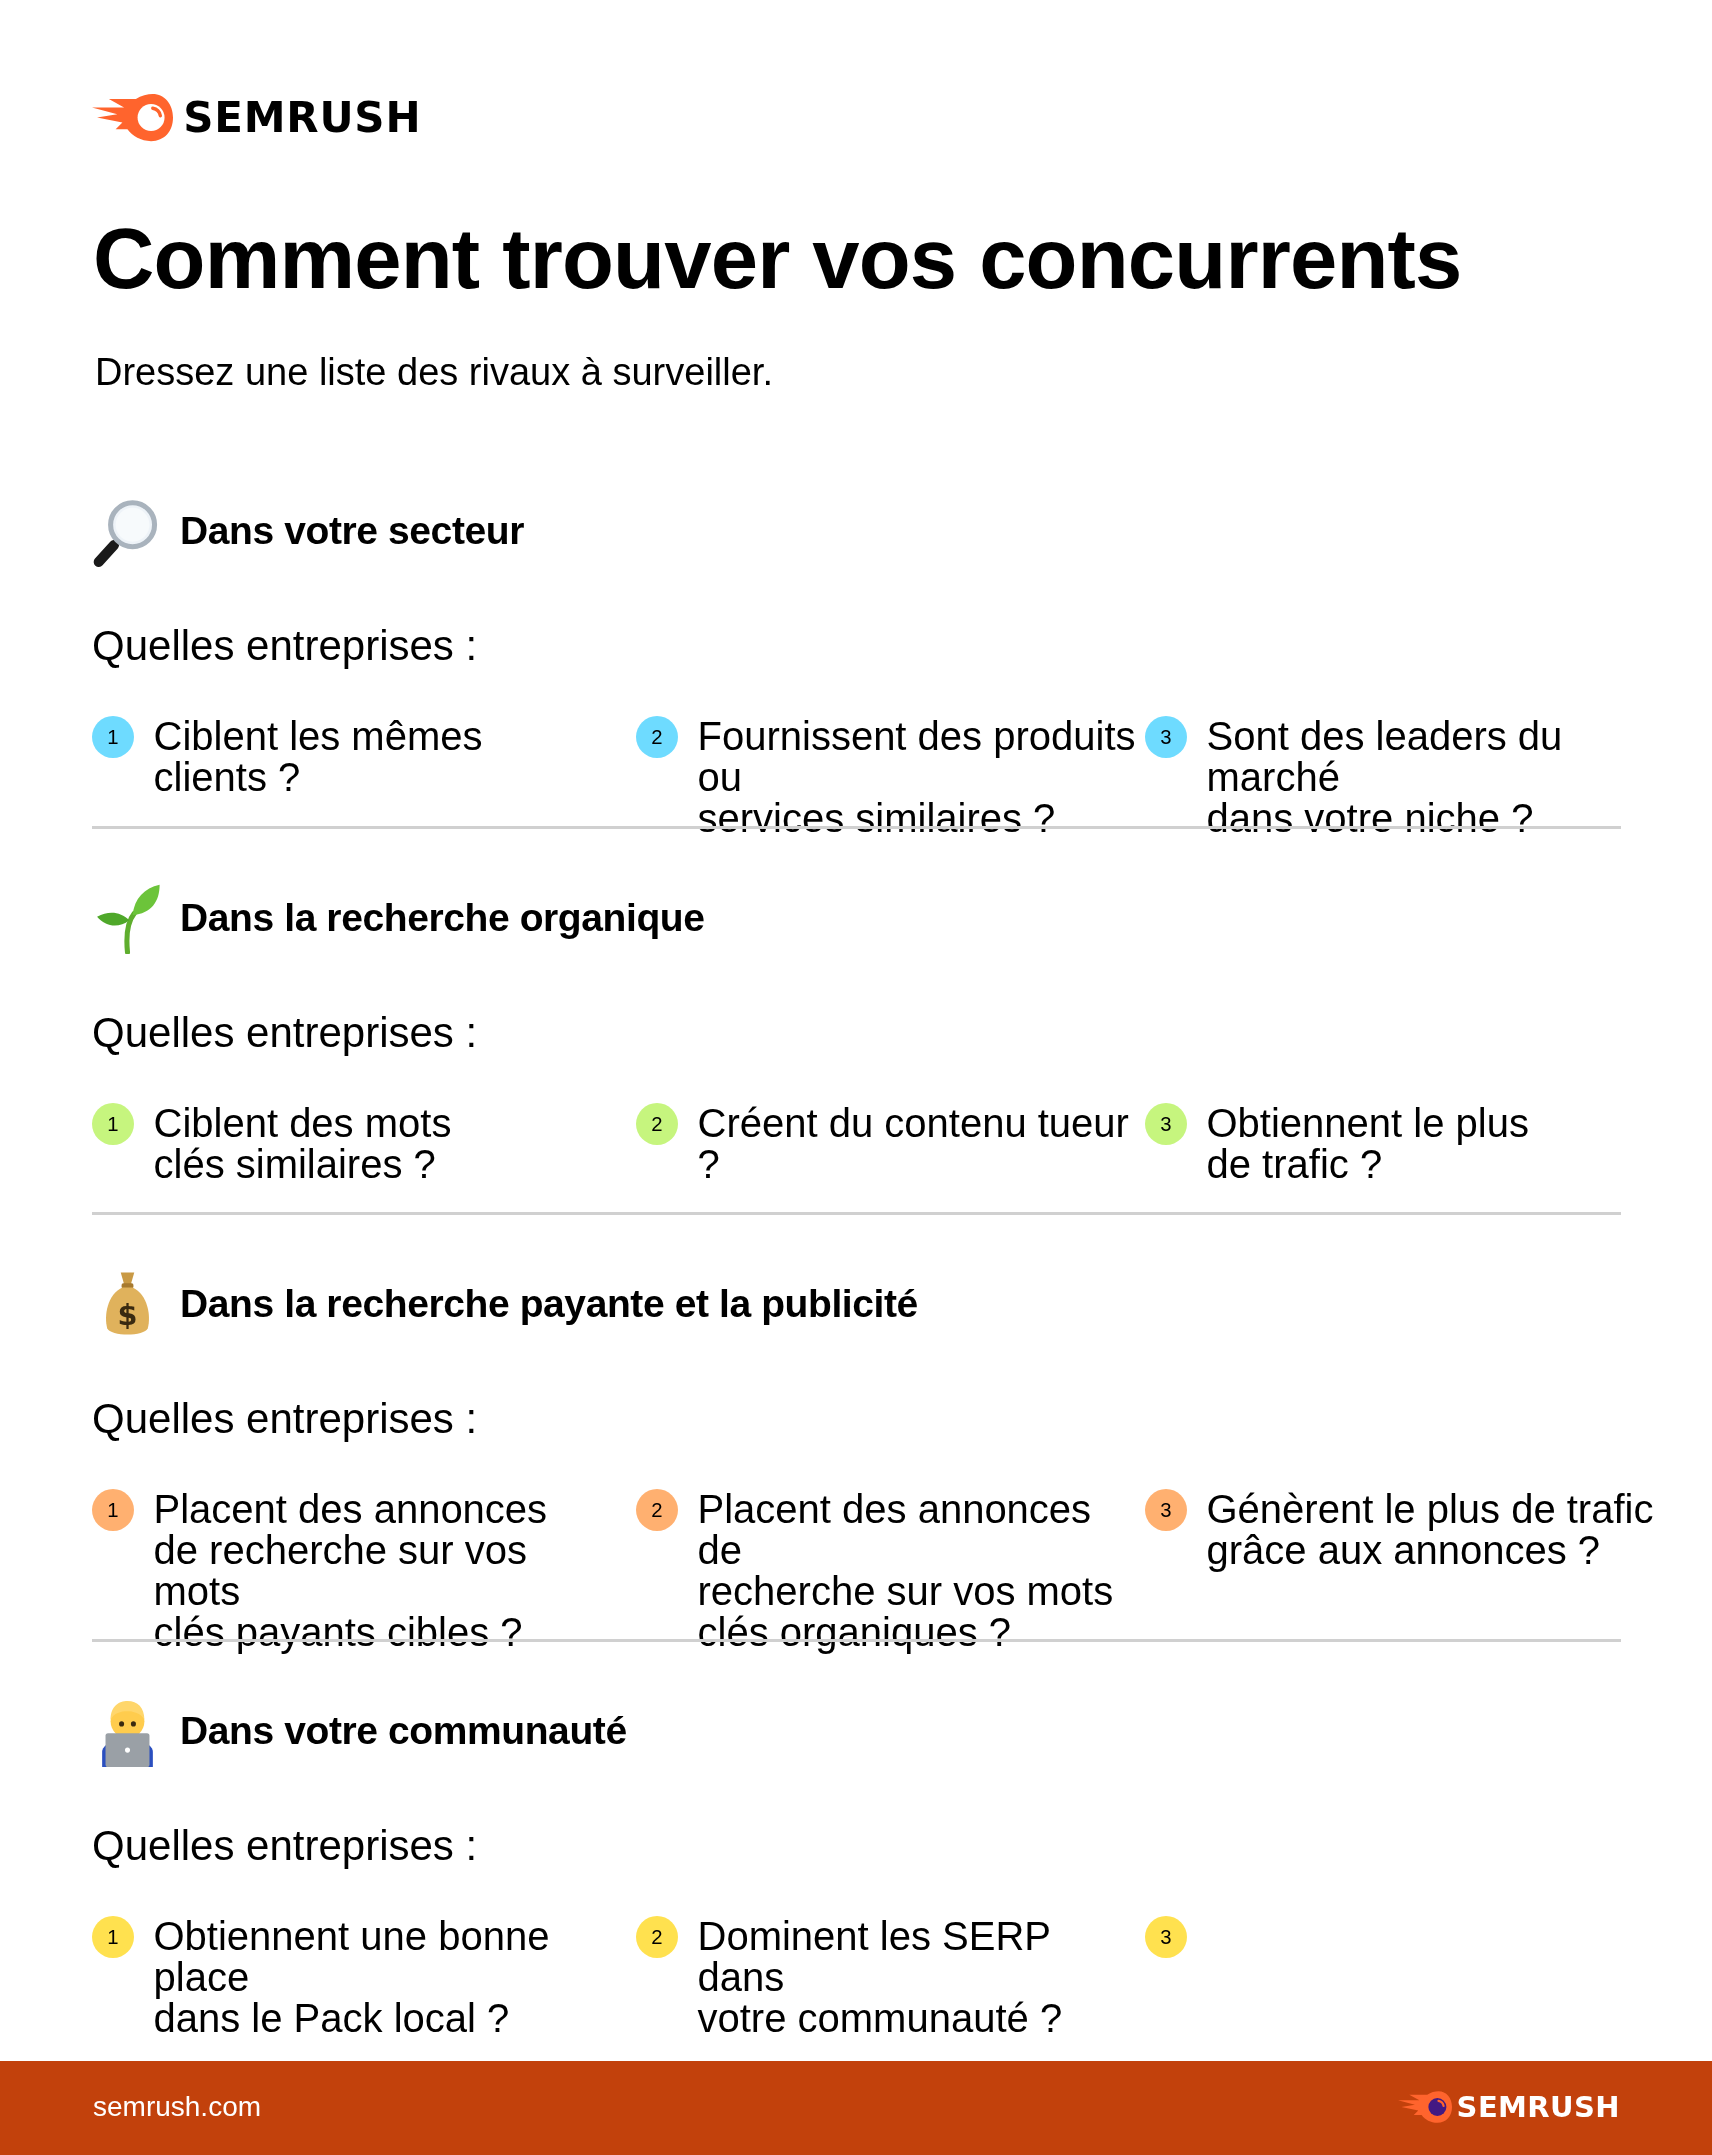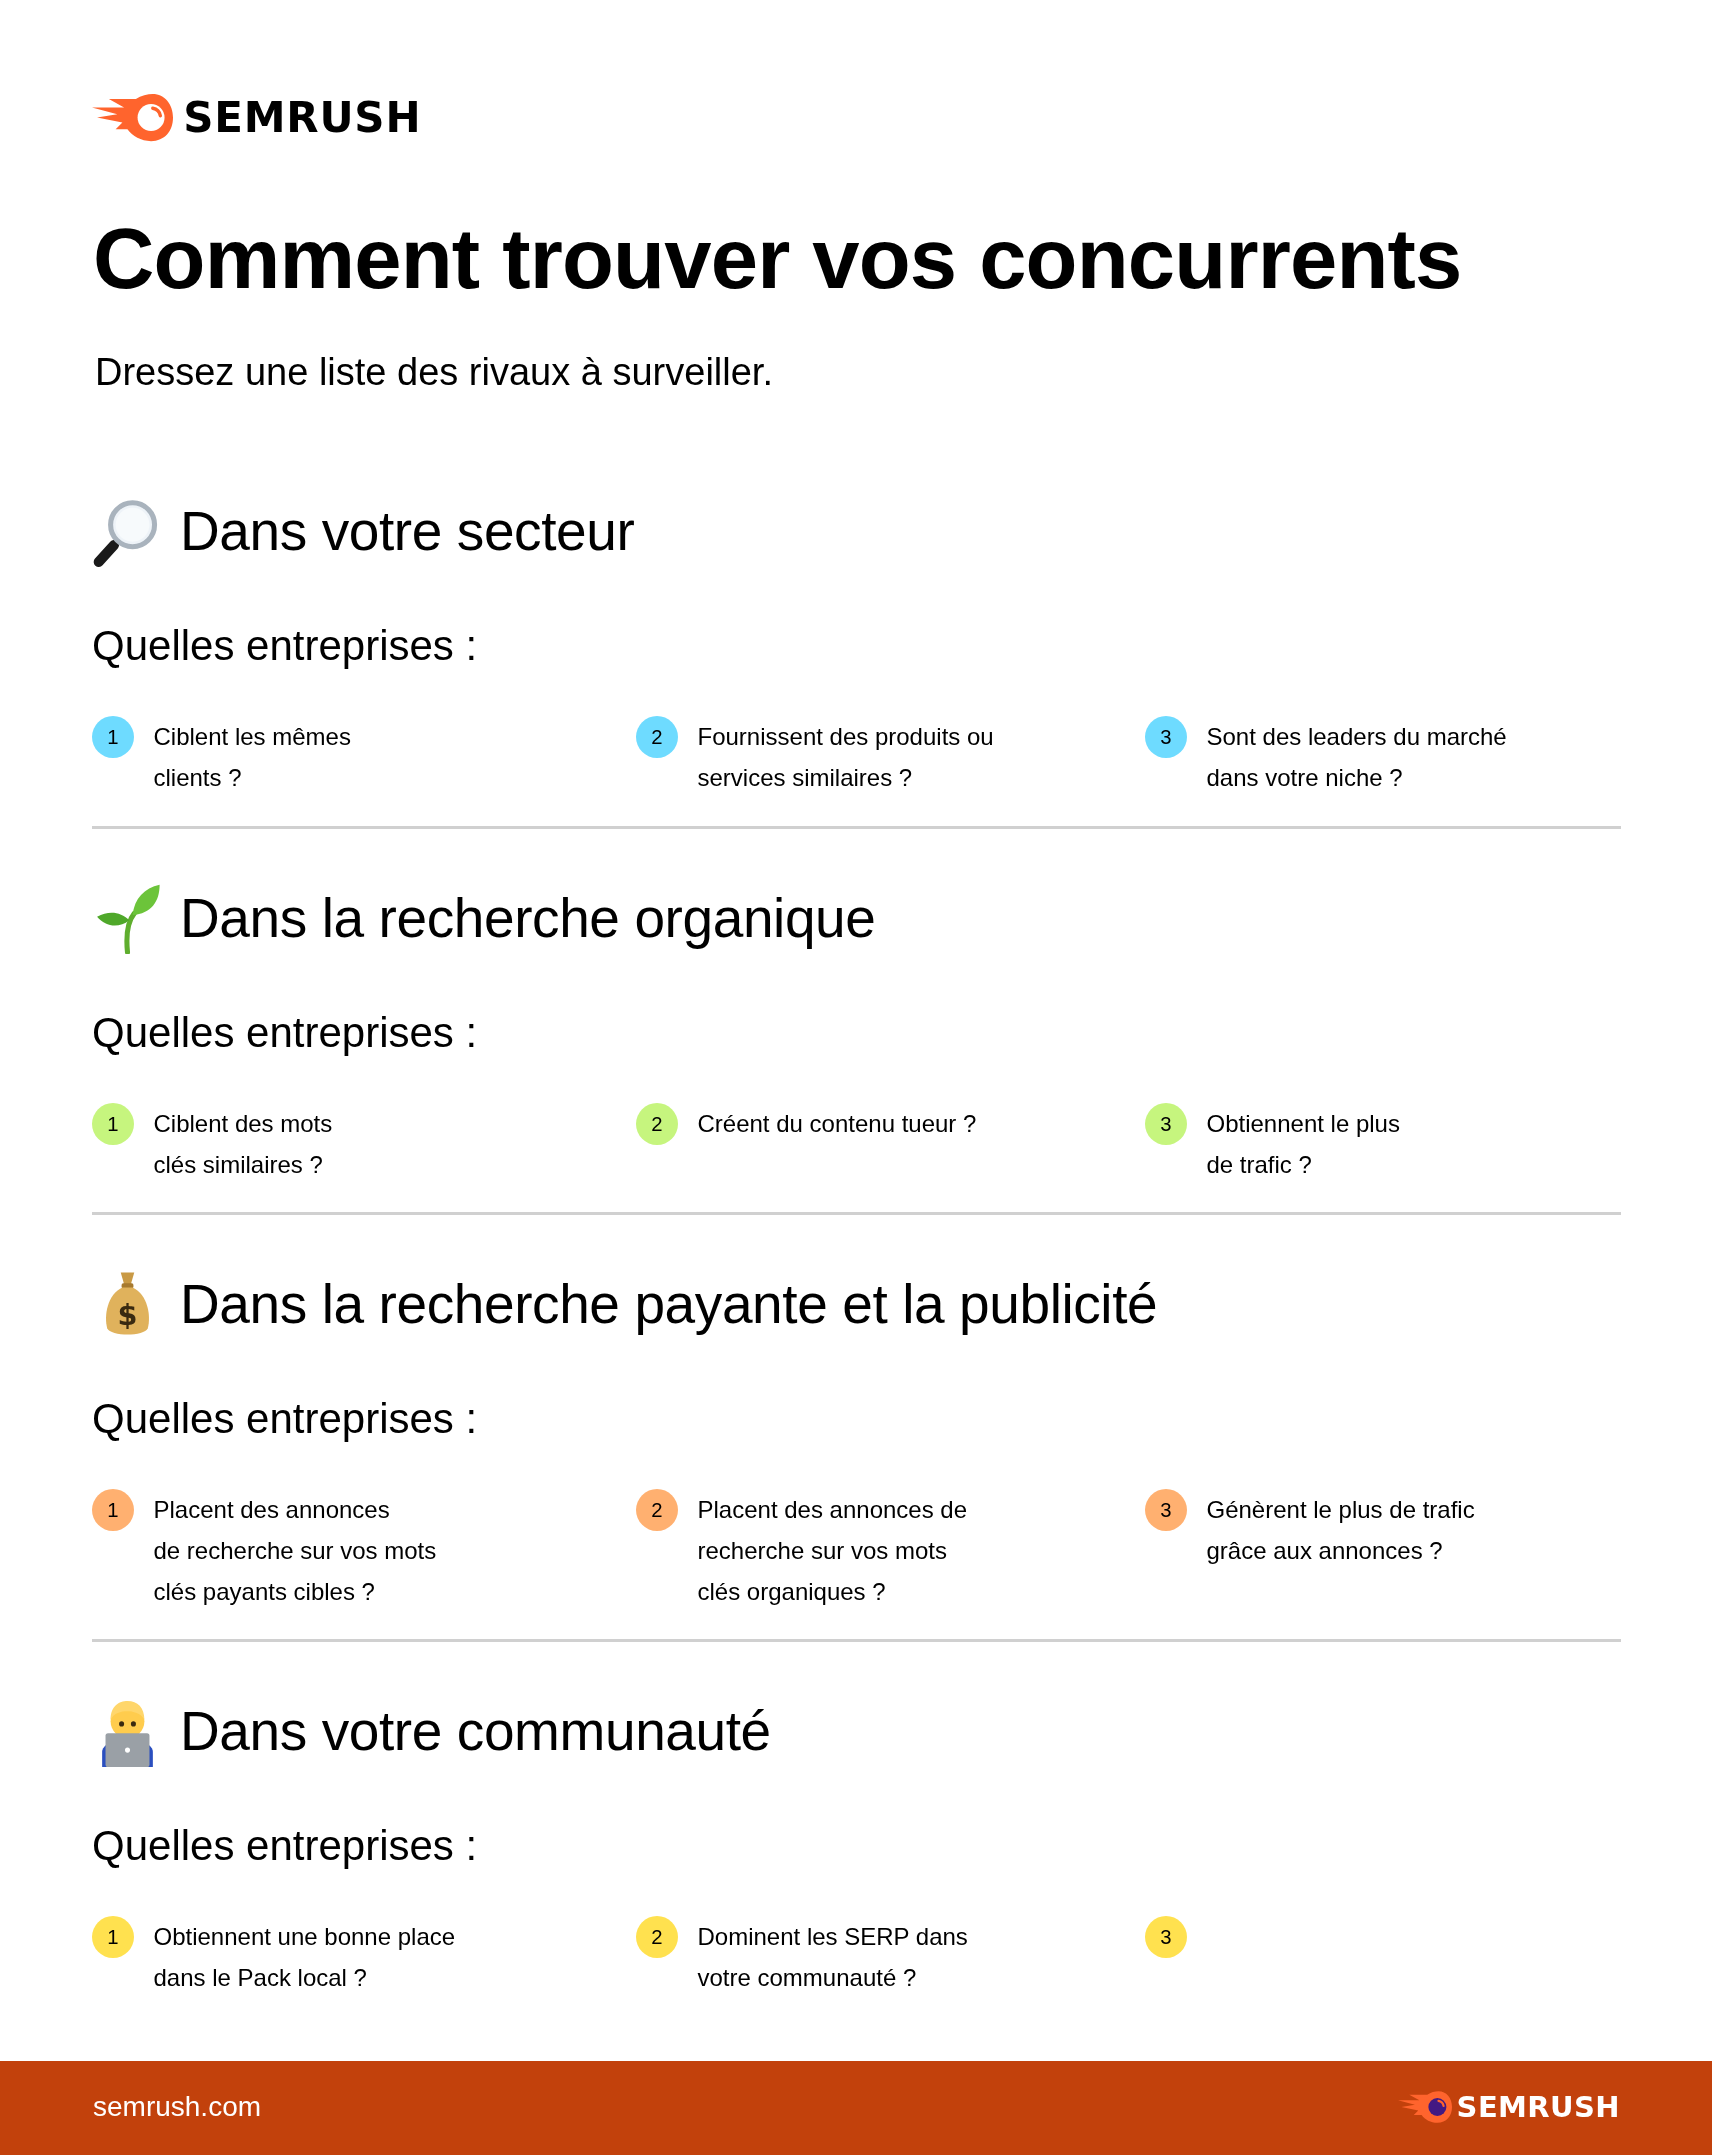--- a/index.html
+++ b/index.html
@@ -9,29 +9,29 @@
   .logo { position: absolute; left: 92px; top: 92px; height: 51px; display: flex; align-items: center; }
   .logo svg { display: block; }
   .logo-text { font-family: "DejaVu Sans", sans-serif; font-weight: 700; font-size: 42px; letter-spacing: 0.8px; margin-left: 10.2px; color: #000; }
 
   .page-title { position: absolute; left: 93px; top: 208px; font-size: 85px; font-weight: 700; letter-spacing: -0.8px; line-height: 102px; }
   .page-subtitle { position: absolute; left: 95px; top: 347px; font-size: 38px; font-weight: 400; line-height: 51px; }
 
   .section { position: absolute; left: 92px; width: 1529px; }
   .section-head { display: flex; align-items: center; height: 76px; }
   .section-emoji { width: 71px; height: 71px; display: flex; align-items: center; justify-content: center; margin-right: 17px; }
-  .section-title { font-size: 55px; font-weight: 400; letter-spacing: -0.4px; }
+  .section-title { font-size: 39px; font-weight: 700; letter-spacing: -0.4px; }
   .section-sub { margin-top: 47px; font-size: 42px; font-weight: 400; height: 59px; line-height: 59px; }
   .items { position: relative; margin-top: 41px; height: 136px; }
   .item { position: absolute; top: 0; display: flex; align-items: flex-start; }
   .item:nth-child(1) { left: 0; width: 509px; }
   .item:nth-child(2) { left: 544px; width: 509px; }
   .item:nth-child(3) { left: 1053px; width: 509px; }
   .badge { width: 42px; height: 42px; border-radius: 50%; flex: 0 0 42px; display: flex; align-items: center; justify-content: center; font-size: 20.3px; font-weight: 400; color: #000; margin-top: 0px; }
-  .item-text { margin-left: 19.5px; font-size: 24px; line-height: 41px; color: #000; white-space: pre-line; }
+  .item-text { margin-left: 19.5px; font-size: 40px; line-height: 41px; color: #000; white-space: pre-line; }
   .divider { position: absolute; left: 92px; width: 1529px; height: 2.5px; background: #d0d0d0; }
 
   .footer { position: absolute; left: 0; top: 2061px; width: 1712px; height: 94px; background: #c2410c; }
   .footer-url { position: absolute; left: 93px; top: 25.4px; font-size: 28px; color: #ffffff; line-height: 42px; }
   .footer-logo { position: absolute; right: 92px; top: 25.4px; height: 42px; display: flex; align-items: center; }
   .footer-logo-text { font-family: "DejaVu Sans", sans-serif; font-weight: 700; font-size: 29px; color: #ffffff; margin-left: 5.1px; letter-spacing: 0.4px; }
 </style>
 </head>
 <body>
 

